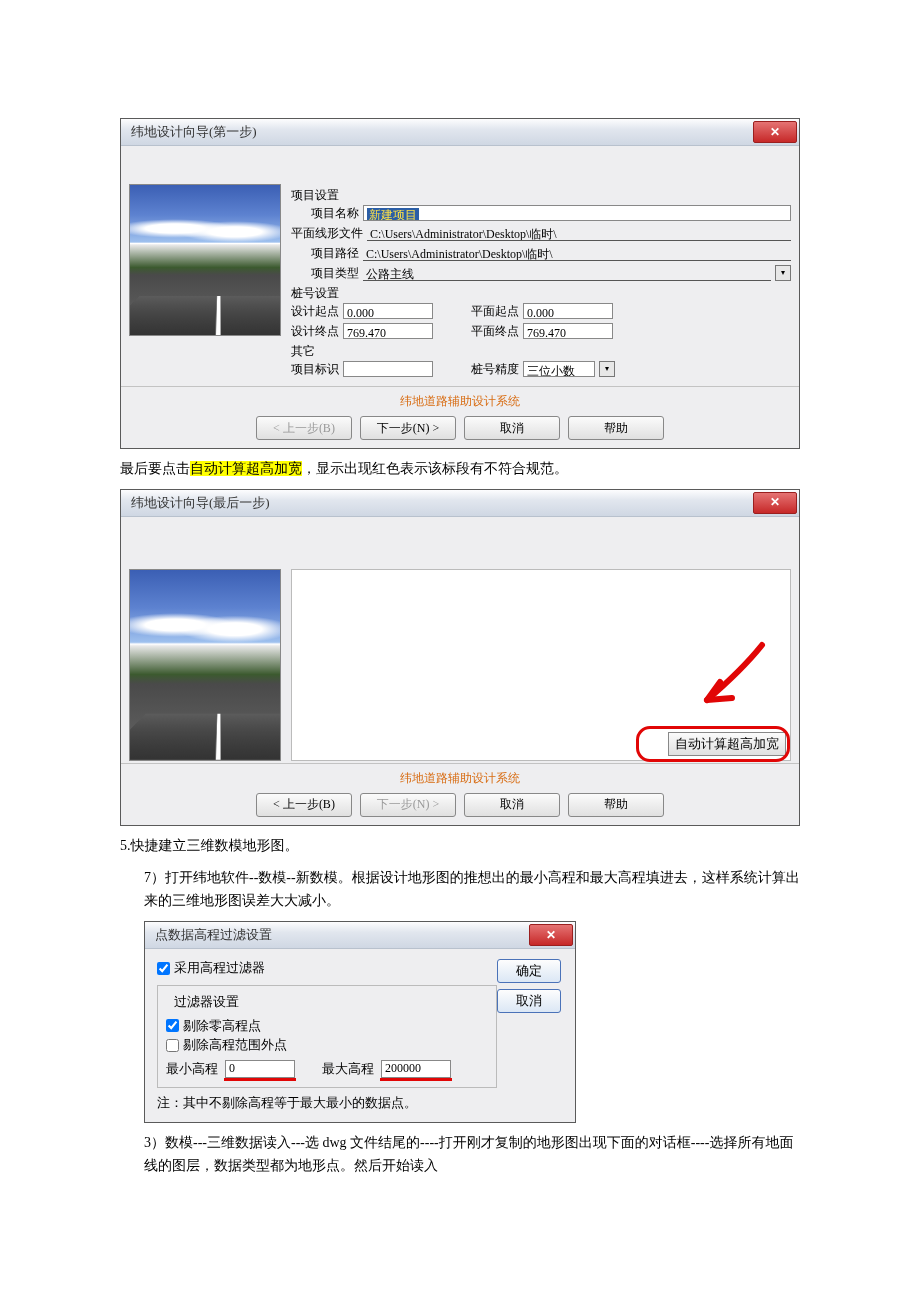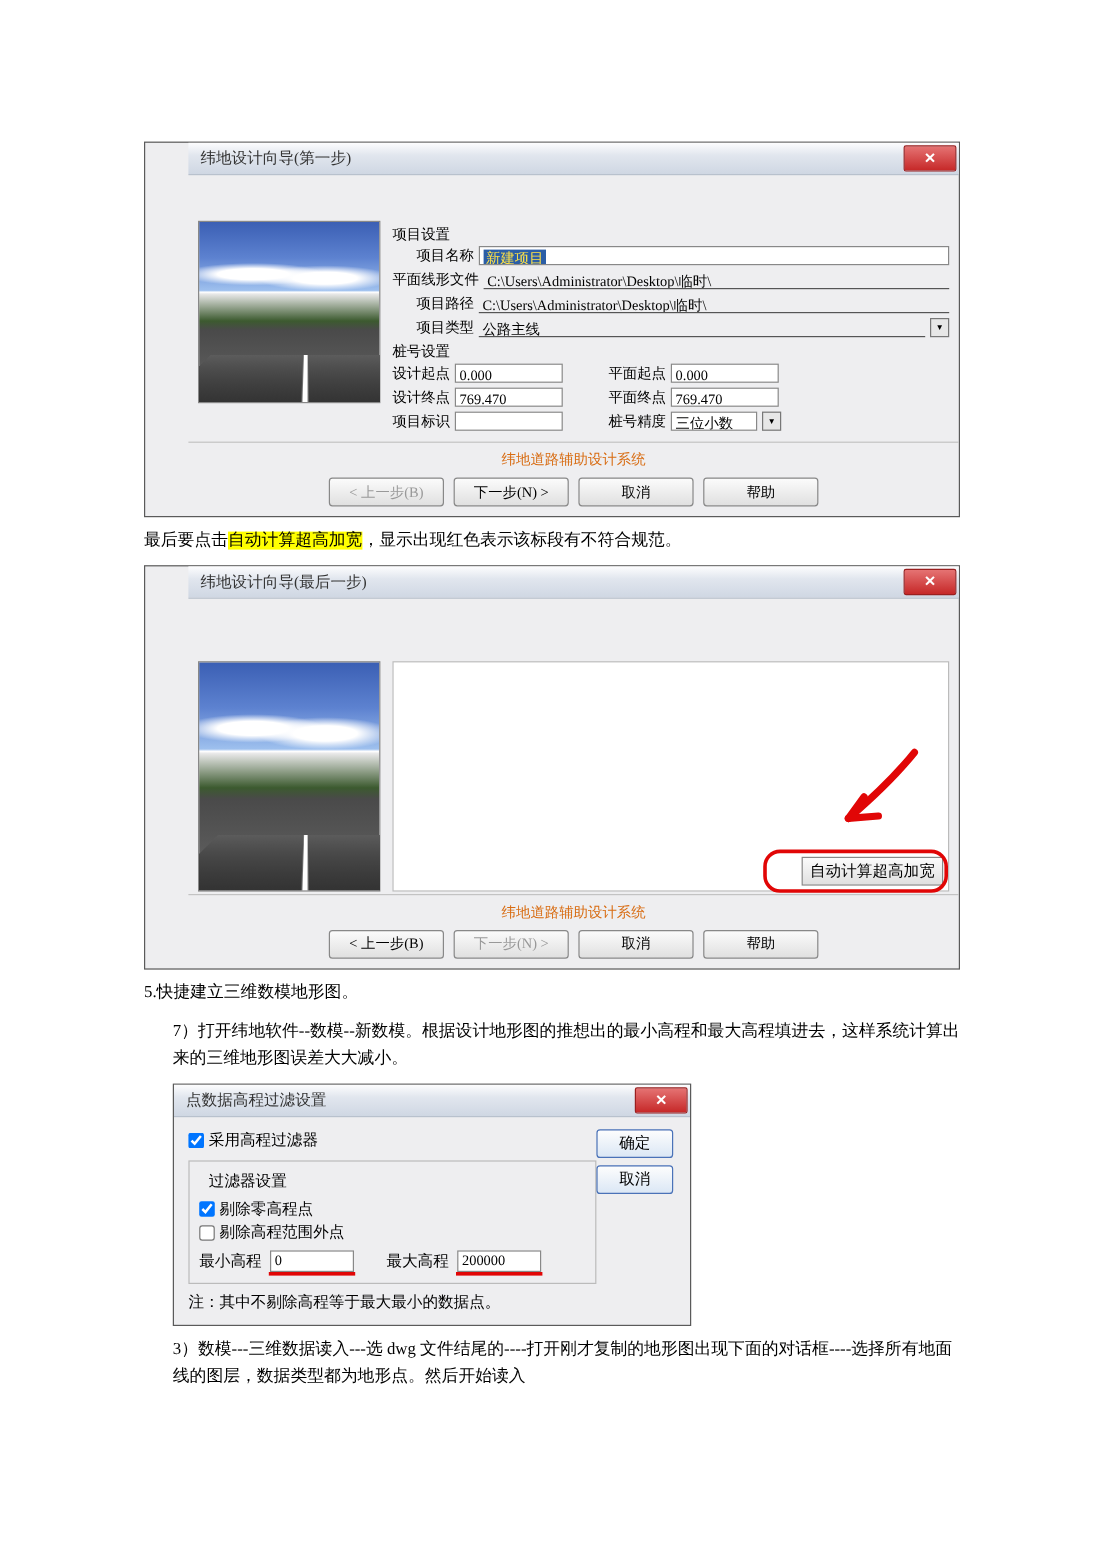--- a/index.html
+++ b/index.html
@@ -13,21 +13,20 @@
   .page {
     width: 920px;
     margin: 0 auto;
     padding: 118px 120px 60px 120px;
     box-sizing: border-box;
   }
   .dialog {
     background: #eeeef0;
     border: 1px solid #5a5a5a;
     margin: 0 0 8px 0;
-    padding-left: 36px;
   }
   .titlebar {
     background: linear-gradient(#fdfdfe, #e1e6ee 40%, #cfd7e3);
     height: 26px;
     display: flex;
     align-items: center;
     padding: 0 4px;
     border-bottom: 1px solid #b8c1cd;
     position: relative;
   }
@@ -270,20 +269,21 @@
           <span class="lbl">平面起点</span>
           <span class="field" style="width:90px; flex:0 0 auto;">0.000</span>
         </div>
         <div class="row">
           <span class="lbl">设计终点</span>
           <span class="field" style="width:90px; flex:0 0 auto;">769.470</span>
           <span style="width:30px;"></span>
           <span class="lbl">平面终点</span>
           <span class="field" style="width:90px; flex:0 0 auto;">769.470</span>
         </div>
+        <div class="sect">其它</div>
         <div class="row">
           <span class="lbl">项目标识</span>
           <span class="field" style="width:90px; flex:0 0 auto;"></span>
           <span style="width:30px;"></span>
           <span class="lbl">桩号精度</span>
           <span class="field" style="width:72px; flex:0 0 auto;">三位小数</span>
           <span class="dropdown-arrow">▾</span>
         </div>
       </div>
     </div>

